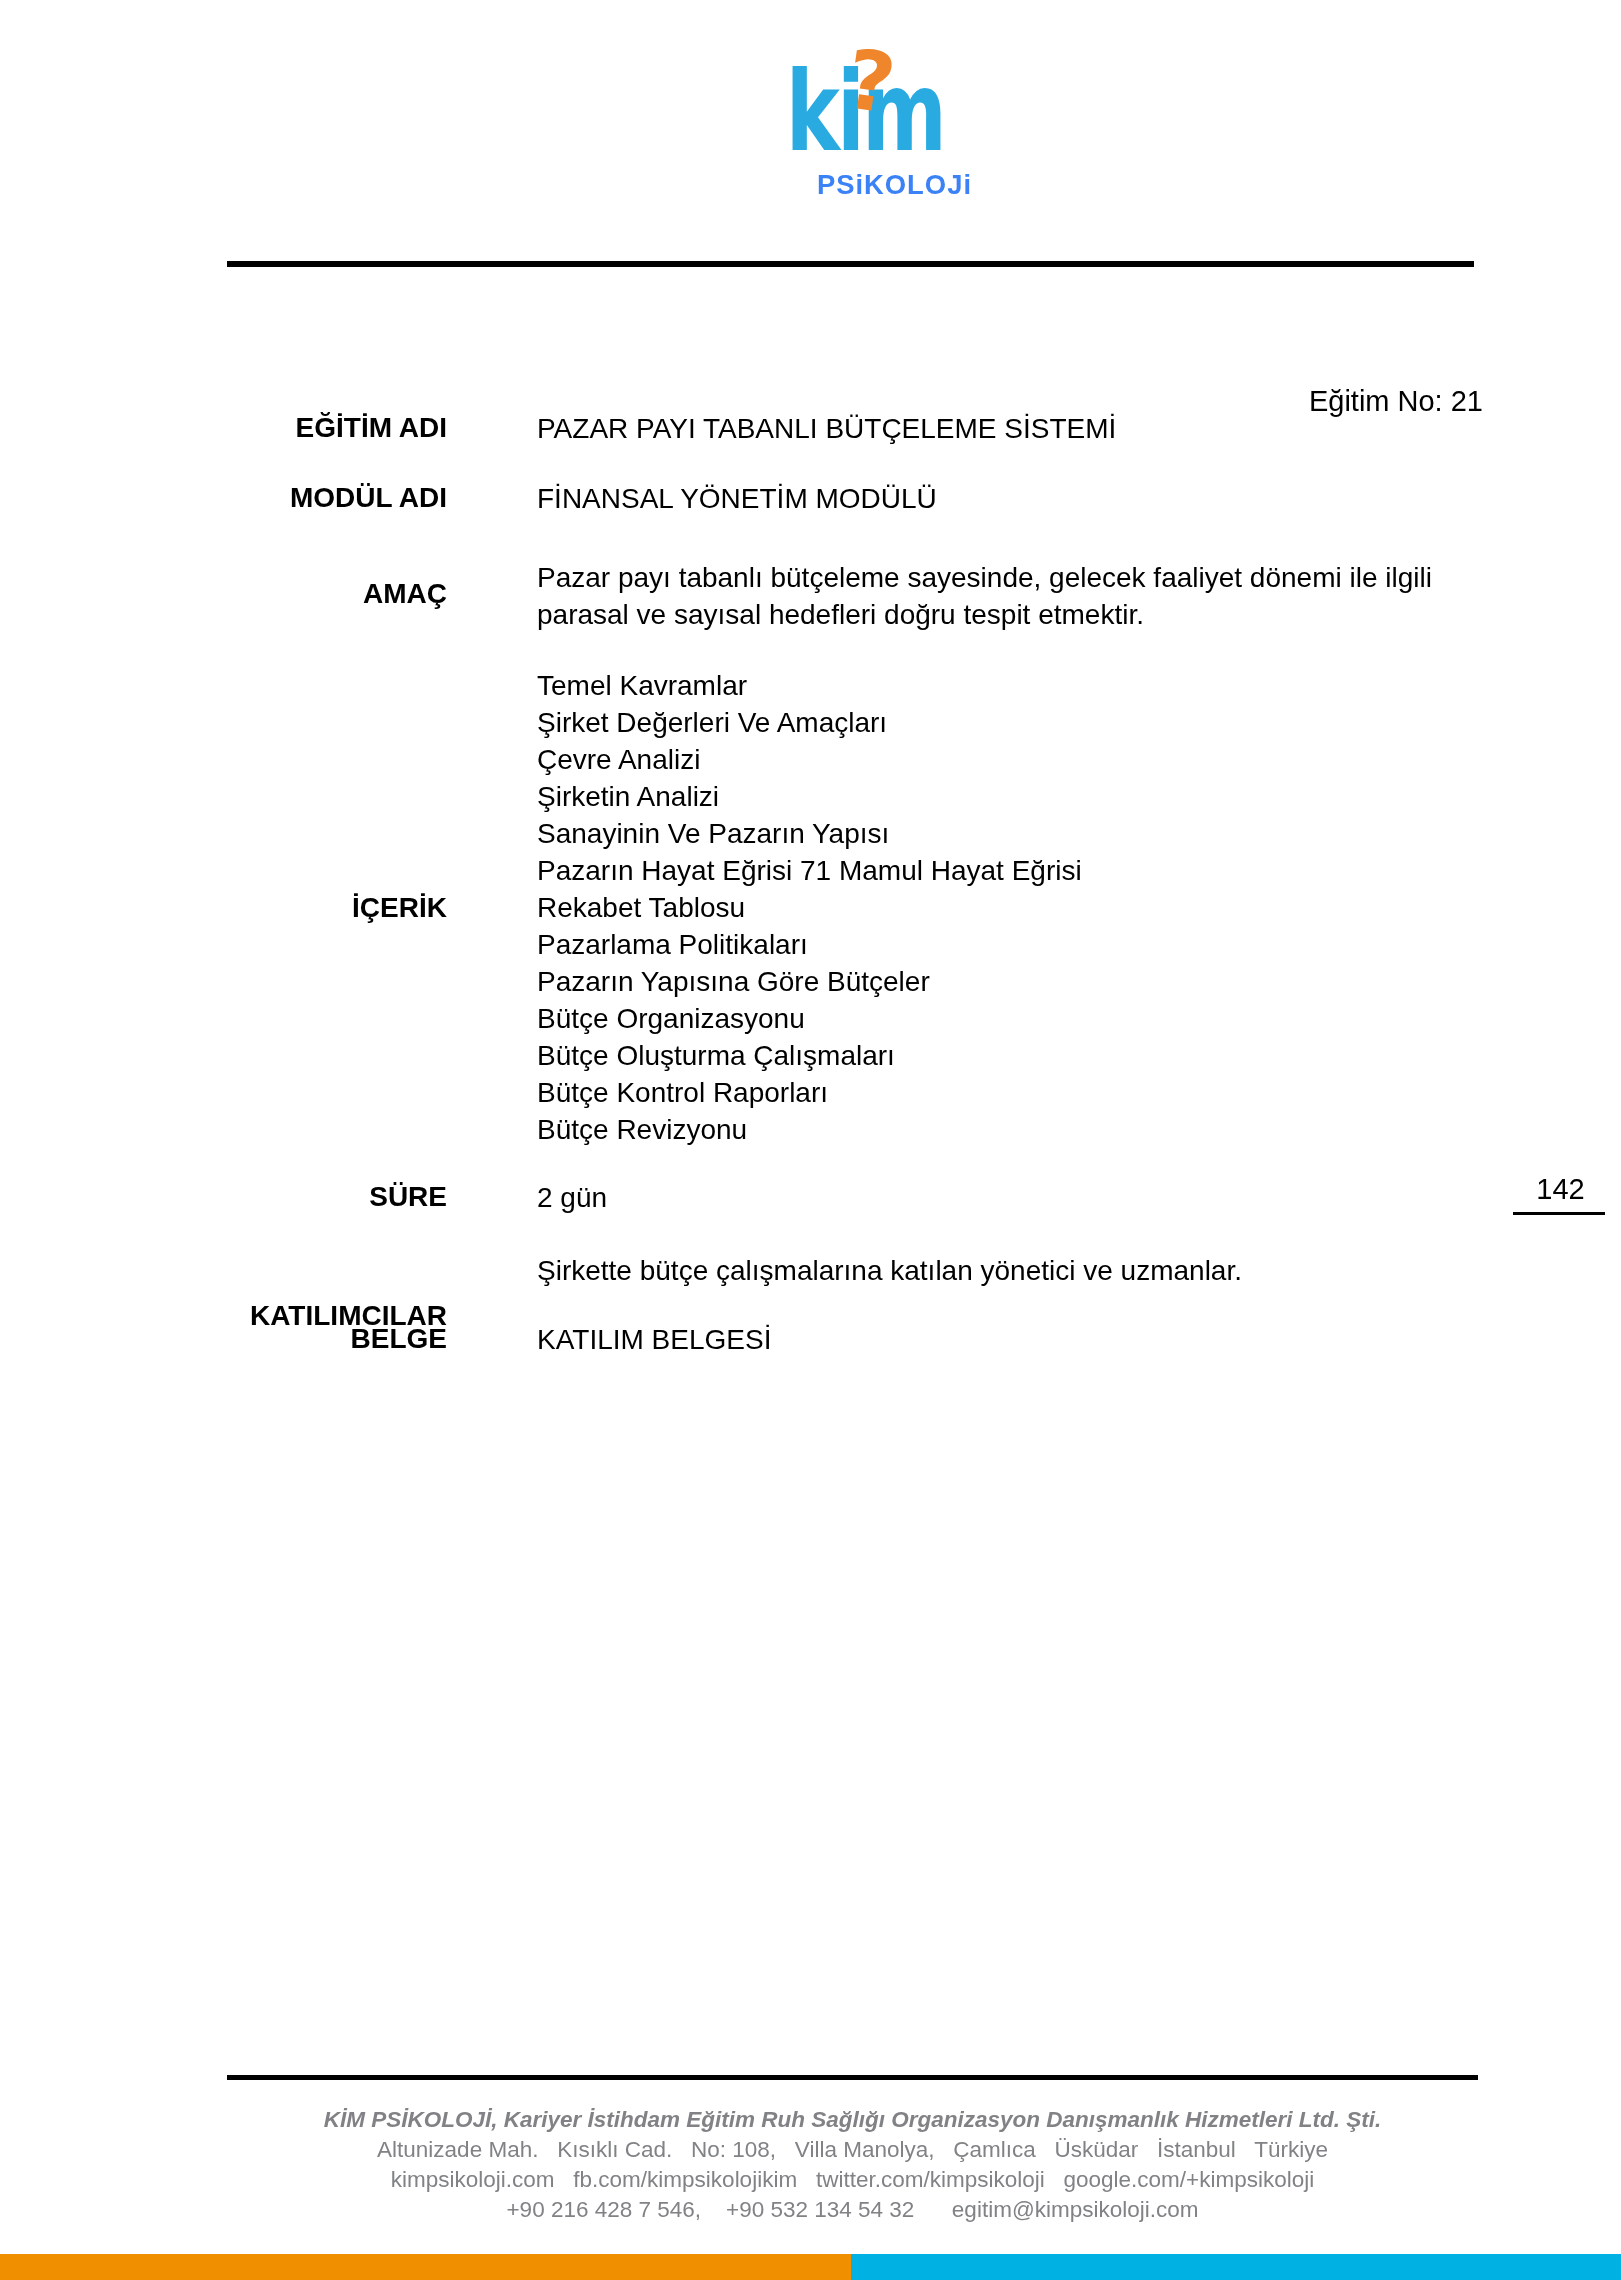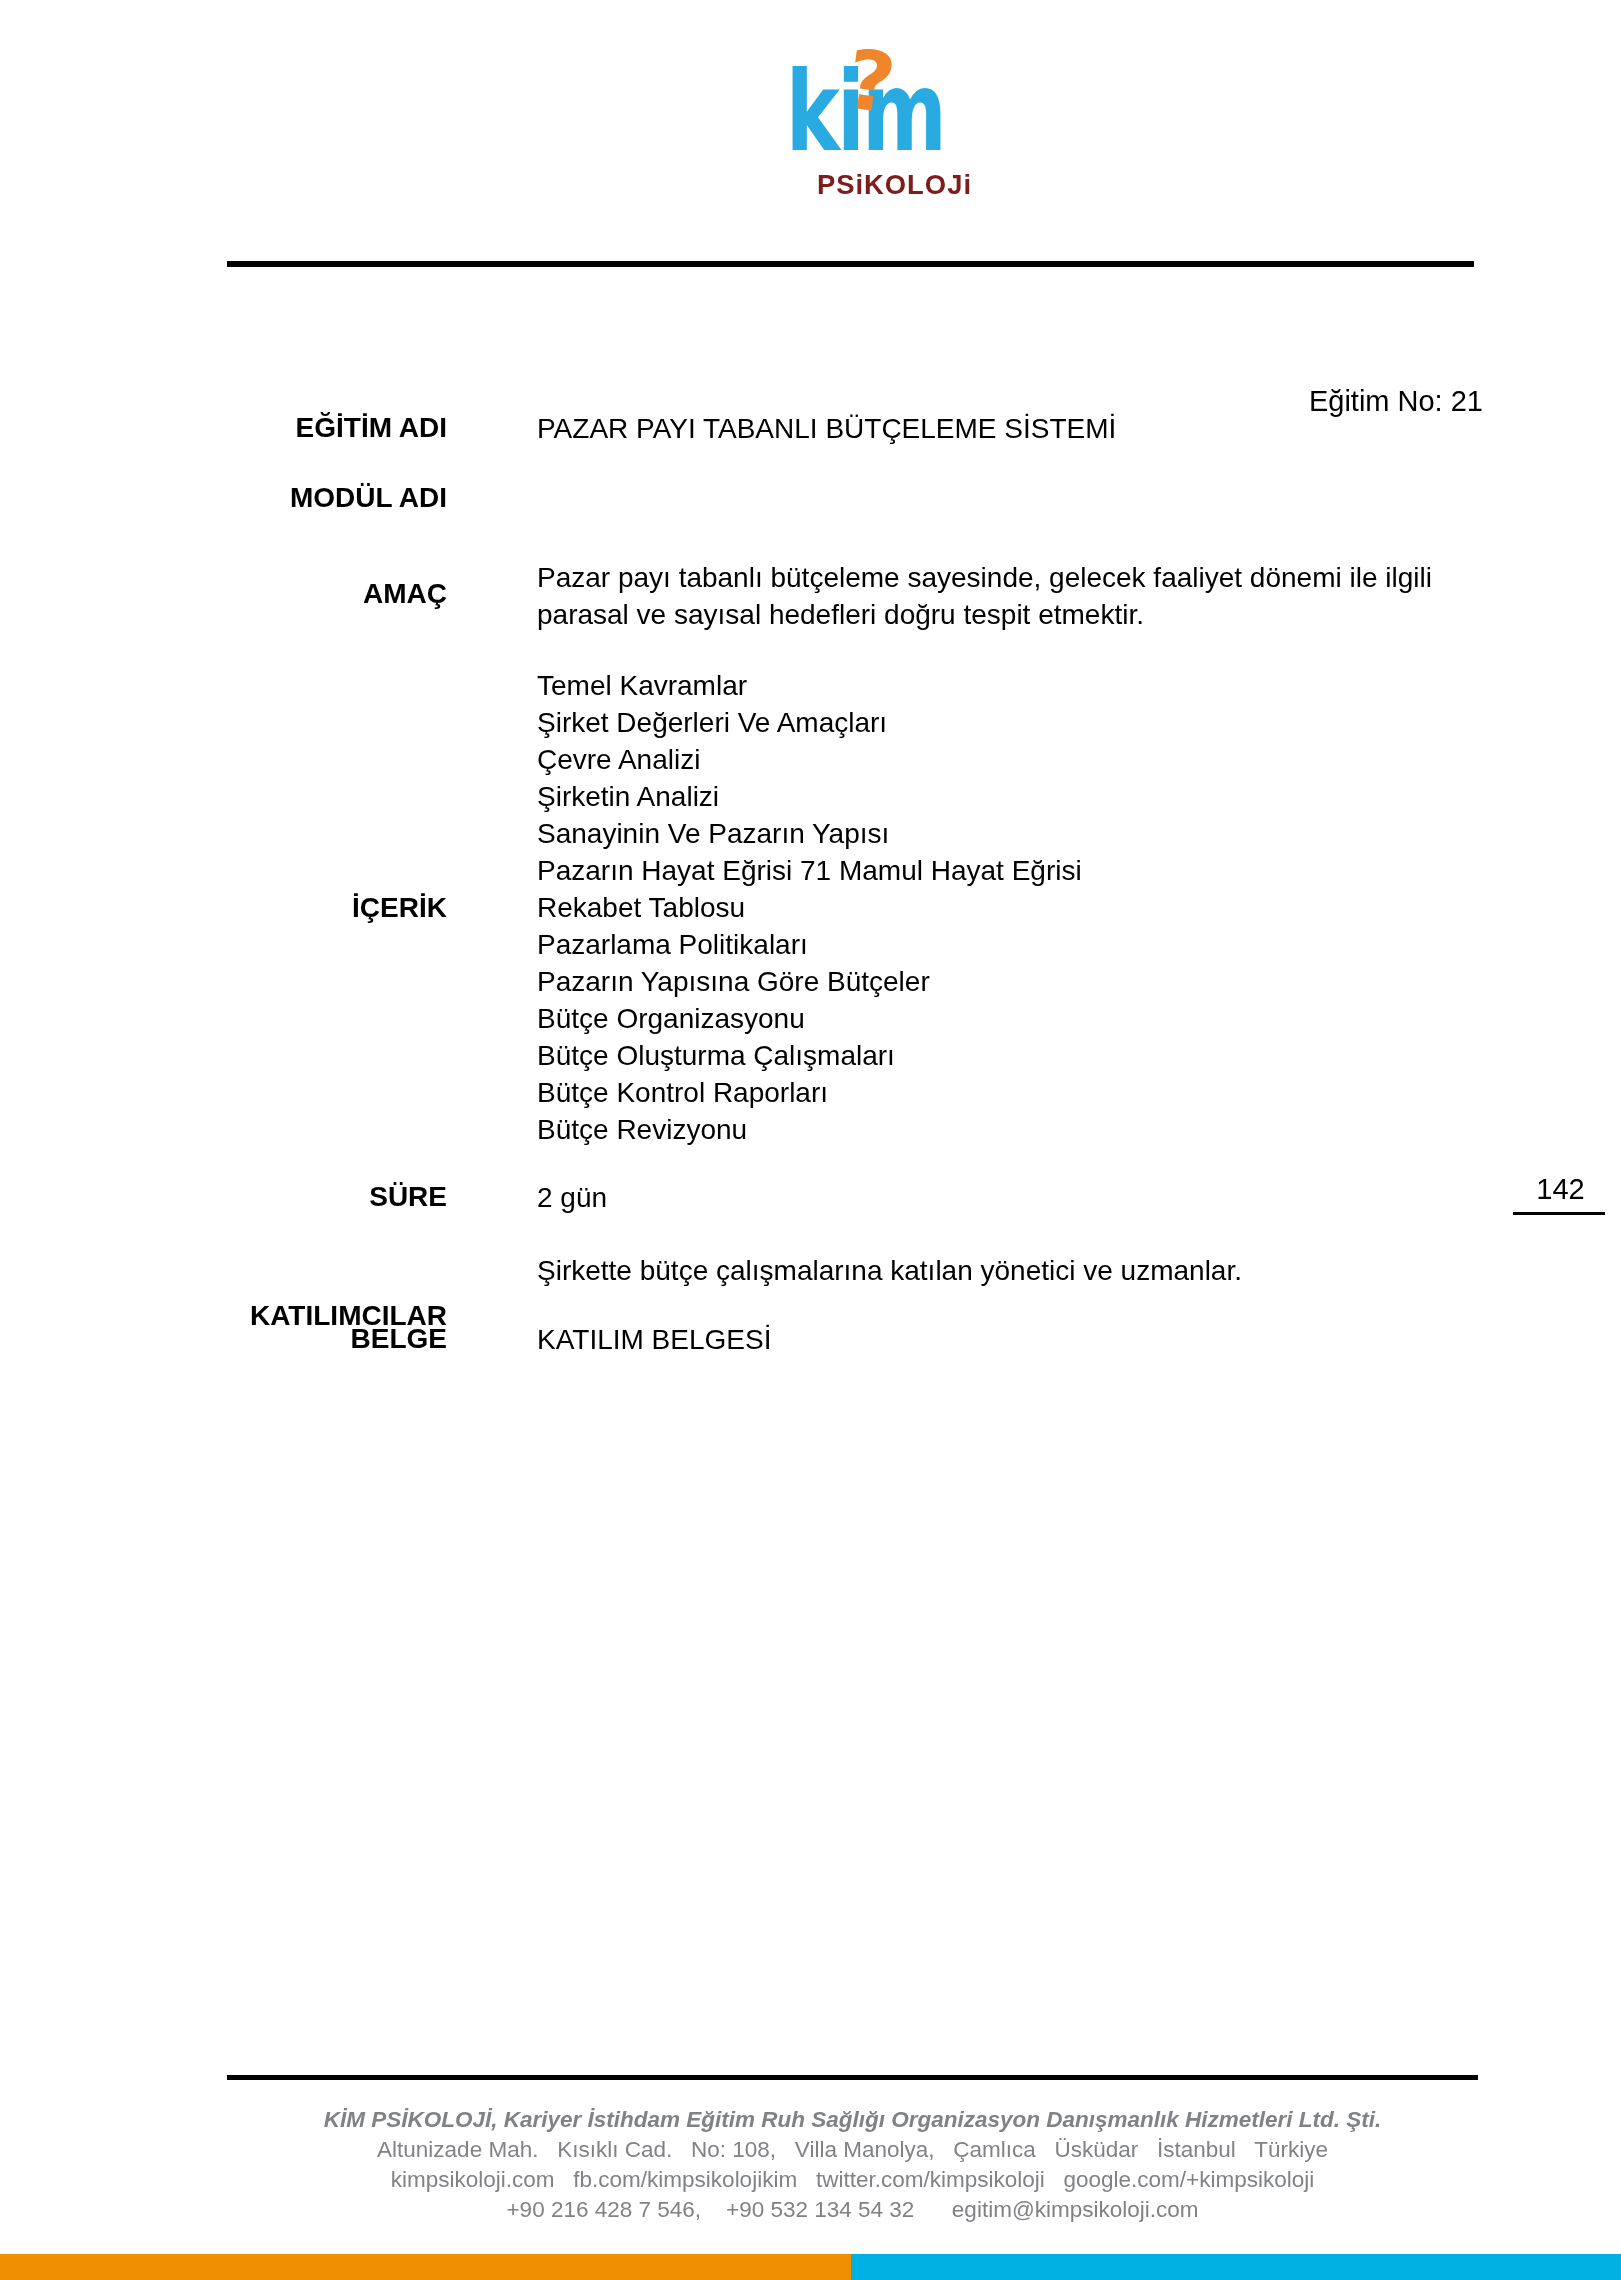--- a/index.html
+++ b/index.html
@@ -73,31 +73,32 @@
   .bar-blue{flex:1;height:100%;}
 </style>
 </head>
 <body>
 
 <div class="page">
 
   <div class="logo">
     <span class="logo-word" style="color: rgb(41, 171, 226);">kim</span>
     <span class="logo-qmark" style="color: rgb(240, 134, 43);">?</span>
-    <div class="logo-sub" style="color: #7f1d1d;">PSiKOLOJi</div>
+    <div class="logo-sub" style="color: #3b82f6;">PSiKOLOJi</div>
   </div>
 
   <div class="rule-top"></div>
 
   <div class="egitim-no">Eğitim No: 21</div>
 
   <div class="flabel" style="top:410px">EĞİTİM ADI</div>
   <div class="fvalue" style="top:410px">PAZAR PAYI TABANLI BÜTÇELEME SİSTEMİ</div>
 
   <div class="flabel" style="top:480px">MODÜL ADI</div>
+  <div class="fvalue" style="top:480px">FİNANSAL YÖNETİM MODÜLÜ</div>
 
   <div class="flabel" style="top:576px">AMAÇ</div>
   <div class="fvalue" style="top:559px">Pazar payı tabanlı bütçeleme sayesinde, gelecek faaliyet dönemi ile ilgili parasal ve sayısal hedefleri doğru tespit etmektir.</div>
 
   <div class="flabel" style="top:890px">İÇERİK</div>
   <div class="fvalue" style="top:667px">
     <div class="icerik-item">Temel Kavramlar</div>
     <div class="icerik-item">Şirket Değerleri Ve Amaçları</div>
     <div class="icerik-item">Çevre Analizi</div>
     <div class="icerik-item">Şirketin Analizi</div>

